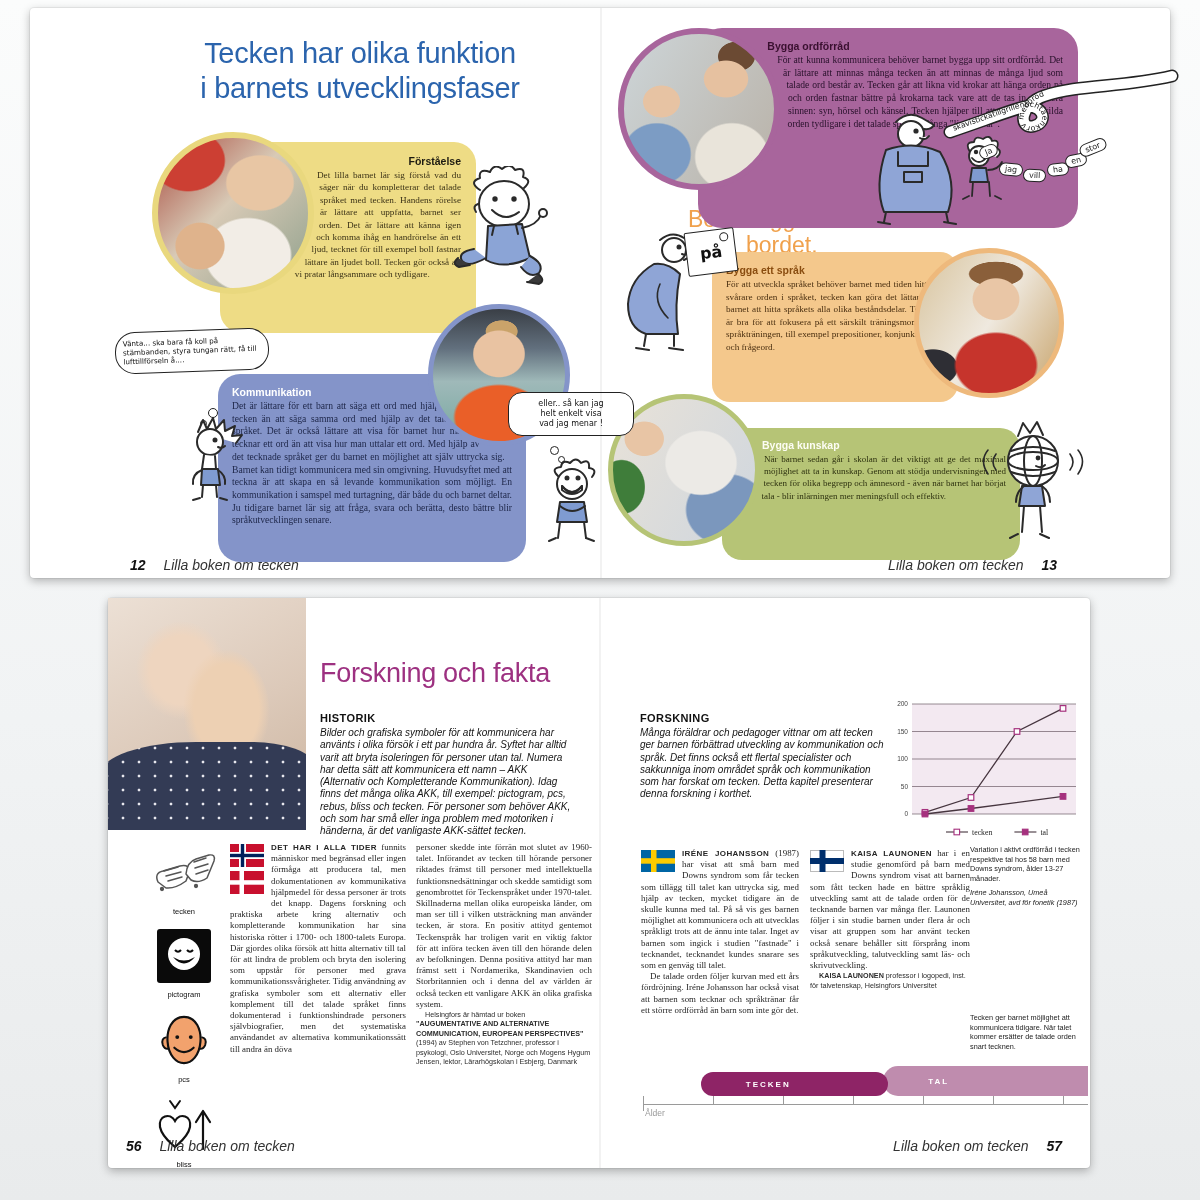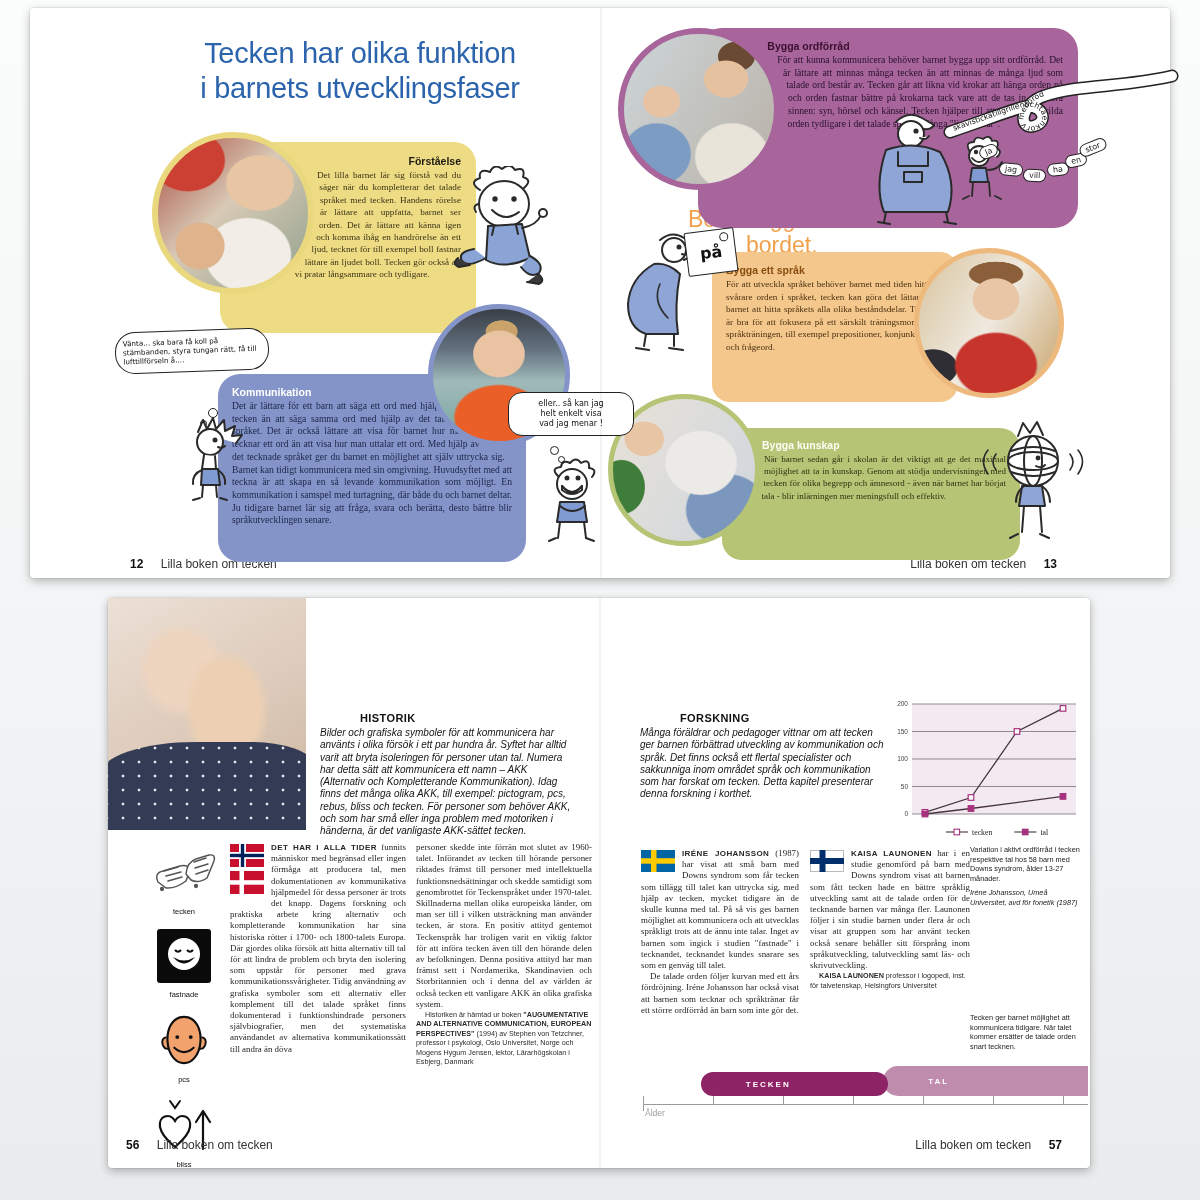--- a/index.html
+++ b/index.html
@@ -99,38 +99,38 @@
   .tail-dot{position:absolute;background:#fff;border:1.4px solid #222;border-radius:50%;z-index:4;}
   .speech2{padding:6px 7px;font-size:8px;line-height:10px;text-align:center;border-radius:14px;}
   .pill{position:absolute;background:#fff;border:1.3px solid #222;border-radius:9px;
     padding:1px 5px;font-family:"DejaVu Sans",sans-serif;font-size:8px;white-space:nowrap;}
   .pa-card{background:#fff;border:1.8px solid #222;border-radius:2px;z-index:4;
     font-family:"DejaVu Sans",sans-serif;font-weight:bold;font-size:16px;color:#111;
     display:flex;align-items:center;justify-content:center;transform:rotate(-7deg);}
   .pa-card i{position:absolute;top:3px;right:5px;width:7px;height:7px;border:1.3px solid #222;border-radius:50%;font-style:normal;}
 
   
-  .secthead{font-weight:bold;font-size:11px;letter-spacing:.4px;color:#111;margin-left:40px;}
+  .secthead{font-weight:bold;font-size:11px;letter-spacing:.4px;color:#111;}
   .intro{font-style:italic;font-size:10px;line-height:12.3px;color:#141414;}
   .col{font-family:"Liberation Serif",serif;font-size:8.9px;line-height:11.2px;text-align:justify;color:#262626;}
   .col p{margin:0;}
   .col p+p{text-indent:9px;}
   .lead-caps{font-family:"Liberation Sans",sans-serif;font-weight:bold;font-size:8px;letter-spacing:.4px;}
   .footnote{font-family:"Liberation Sans",sans-serif;font-size:7.2px;line-height:9.4px;color:#2c2c2c;text-align:left;margin-top:10px;text-indent:0;}
   .flagbox{float:left;margin:2px 7px 2px 0;}
   .flagbox svg{display:block;margin-bottom:4px;}
   .caption{font-size:7.3px;line-height:9.6px;color:#222;}
   .caption .src{font-style:italic;margin-top:5px;}
 
   
   .symbol-item{text-align:center;margin-bottom:13px;}
   .symbol-item .lbl{font-size:7.5px;color:#111;margin-top:3px;}
 
   
-  .footer{font-size:12px;color:#333;}
+  .footer{font-size:14px;color:#333;font-style:italic;}
   .footer b{color:#111;margin:0 14px 0 0;}
   .footer.right b{margin:0 0 0 14px;}
 
   
   .tl-bar{position:absolute;}
   .tl-bar span{position:absolute;left:45px;top:50%;transform:translateY(-50%);
     color:#fff;font-weight:bold;font-size:8px;letter-spacing:2px;}
   .tl-axis{position:absolute;left:8px;right:2px;top:46px;border-top:1px solid #9a9a9a;}
   .tl-tick{position:absolute;top:38px;width:1px;height:8px;background:#9a9a9a;}
   .tl-tick.edge{top:38px;height:15px;}
@@ -345,20 +345,21 @@
   </div>
 
   <div class="spread" style="left:108px;top:598px;width:982px;height:570px;">
 
     <div class="abs photo56" style="left:0;top:0;width:198px;height:232px;">
       <div class="ph56-face"></div>
       <div class="ph56-hand"></div>
       <div class="ph56-sweater"></div>
     </div>
 
+    <div class="abs p56-title" style="left:212px;top:60px;">Forskning och fakta</div>
 
     <div class="abs secthead" style="left:212px;top:114px;">HISTORIK</div>
     <div class="abs intro" style="left:212px;top:129px;width:252px;">Bilder och grafiska symboler för att kommunicera har använts i olika försök i ett par hundra år. Syftet har alltid varit att bryta isoleringen för personer utan tal. Numera har detta sätt att kommunicera ett namn – AKK (Alternativ och Kompletterande Kommunikation). Idag finns det många olika AKK, till exempel: pictogram, pcs, rebus, bliss och tecken. För personer som behöver AKK, och som har små eller inga problem med motoriken i händerna, är det vanligaste AKK-sättet tecken.</div>
 
     <div class="abs" style="left:34px;top:248px;width:84px;">
       <div class="symbol-item">
         <svg width="64" height="54" viewBox="0 0 64 54">
           <g fill="#fff" stroke="#555" stroke-width="1.5" stroke-linejoin="round" stroke-linecap="round">
             <path d="M6,36 q-4,-9 5,-11 l17,-5 q8,-2 10,4 l-4,11 q-11,8 -20,7 z"></path>
             <path d="M12,25 l14,-4 M14,30 l15,-4 M16,35 l14,-4"></path>
@@ -371,21 +372,21 @@
         <div class="lbl">tecken</div>
       </div>
       <div class="symbol-item">
         <svg width="54" height="54" viewBox="0 0 54 54">
           <rect x="0" y="0" width="54" height="54" rx="3" fill="#0a0a0a"></rect>
           <circle cx="27" cy="25" r="16" fill="#fff"></circle>
           <path d="M18,21 q3,3.5 6,0" fill="none" stroke="#0a0a0a" stroke-width="2"></path>
           <path d="M30,21 q3,3.5 6,0" fill="none" stroke="#0a0a0a" stroke-width="2"></path>
           <path d="M16,28 Q27,41 38,28 Q27,35 16,28 Z" fill="#0a0a0a"></path>
         </svg>
-        <div class="lbl">fastnade</div>
+        <div class="lbl">pictogram</div>
       </div>
       <div class="symbol-item">
         <svg width="52" height="56" viewBox="0 0 52 58">
           <path d="M8,26 q-6,1 -4,8 q2,5 6,4 M44,26 q6,1 4,8 q-2,5 -6,4" fill="#f2a26d" stroke="#111" stroke-width="2"></path>
           <path d="M26,5 C13,5 8,19 9,31 C10,45 18,53 26,53 C34,53 42,45 43,31 C44,19 39,5 26,5 Z" fill="#f2a26d" stroke="#111" stroke-width="2.2"></path>
           <circle cx="19" cy="26" r="2" fill="#111"></circle>
           <circle cx="33" cy="26" r="2" fill="#111"></circle>
           <path d="M16,37 q10,9 20,0" fill="none" stroke="#111" stroke-width="2.2" stroke-linecap="round"></path>
         </svg>
         <div class="lbl">pcs</div>
@@ -412,21 +413,21 @@
         <svg width="34" height="23" viewBox="0 0 34 23">
             <rect width="34" height="23" fill="#c8102e"></rect>
             <rect x="9.5" width="4.5" height="23" fill="#fff"></rect>
             <rect y="9.2" width="34" height="4.5" fill="#fff"></rect>
           </svg>
       </div>
       <p><b class="lead-caps">DET HAR I ALLA TIDER</b><span> funnits människor med begränsad eller ingen förmåga att producera tal, men dokumentationen av kommunikativa hjälpmedel för dessa personer är trots det knapp. Dagens forskning och praktiska arbete kring alternativ och kompletterande kommunikation har sina historiska rötter i 1700- och 1800-talets Europa. Där gjordes olika försök att hitta alternativ till tal för att lindra de problem och bryta den isolering som uppstår för personer med grava kommunikationssvårigheter. Tidig användning av grafiska symboler som ett alternativ eller komplement till det talade språket finns dokumenterad i funktionshindrade personers självbiografier, men det systematiska användandet av alternativa kommunikationssätt till andra än döva</span></p>
     </div>
     <div class="abs col" style="left:308px;top:244px;width:176px;">
       <p>personer skedde inte förrän mot slutet av 1960-talet. Införandet av tecken till hörande personer riktades främst till personer med intellektuella funktionsnedsättningar och skedde samtidigt som genombrottet för Teckenspråket under 1970-talet. Skillnaderna mellan olika europeiska länder, om man ser till i vilken utsträckning man använder tecken, är stora. En positiv attityd gentemot Teckenspråk har troligen varit en viktig faktor för att införa tecken även till den hörande delen av befolkningen. Denna positiva attityd har man främst sett i Nordamerika, Skandinavien och Storbritannien och i denna del av världen är också tecken ett vanligare AKK än olika grafiska system.</p>
-      <p class="footnote"><span>Historiken är hämtad ur boken </span><b>"AUGUMENTATIVE AND ALTERNATIVE COMMUNICATION, EUROPEAN PERSPECTIVES"</b><span> (1994) av Stephen von Tetzchner, professor i psykologi, Oslo Universitet, Norge och Mogens Hygum Jensen, lektor, Lärarhögskolan i Esbjerg, Danmark</span></p>
+      <p class="footnote"><span>Helsingfors är hämtad ur boken </span><b>"AUGUMENTATIVE AND ALTERNATIVE COMMUNICATION, EUROPEAN PERSPECTIVES"</b><span> (1994) av Stephen von Tetzchner, professor i psykologi, Oslo Universitet, Norge och Mogens Hygum Jensen, lektor, Lärarhögskolan i Esbjerg, Danmark</span></p>
     </div>
 
     <div class="abs footer" style="left:18px;top:540px;">
       <b>56</b>
       <span>Lilla boken om tecken</span>
     </div>
 
     <div class="abs secthead" style="left:532px;top:114px;">FORSKNING</div>
     <div class="abs intro" style="left:532px;top:129px;width:244px;">Många föräldrar och pedagoger vittnar om att tecken ger barnen förbättrad utveckling av kommunikation och språk. Det finns också ett flertal specialister och sakkunniga inom området språk och kommunikation som har forskat om tecken. Detta kapitel presenterar denna forskning i korthet.</div>
 

